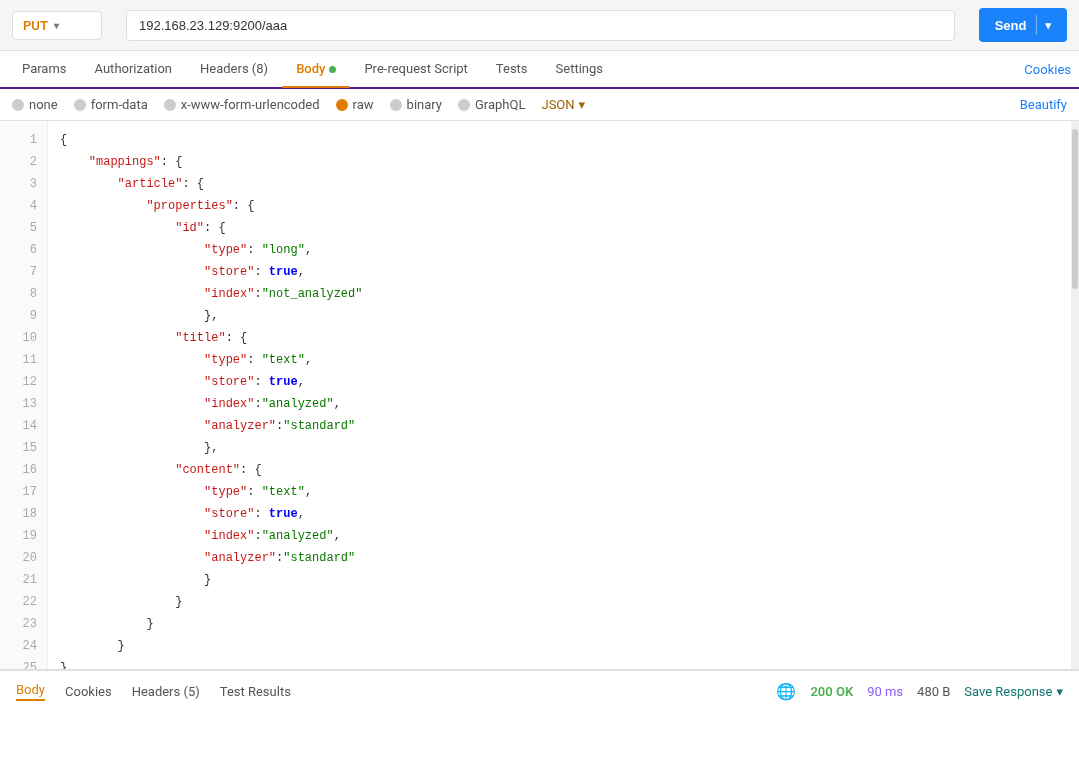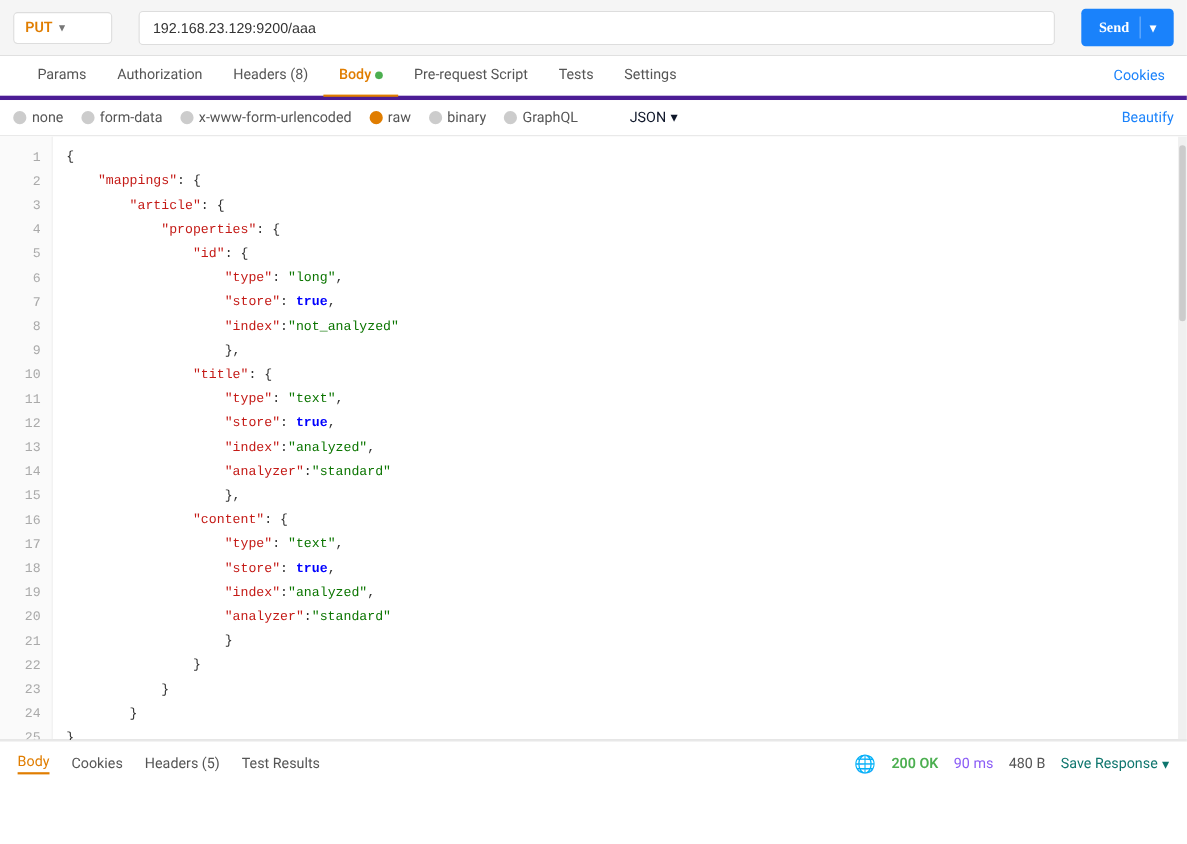--- a/index.html
+++ b/index.html
@@ -55,37 +55,36 @@
       align-items: center;
       background: #1a82fb;
       color: #fff;
       border: none;
       border-radius: 4px;
       padding: 7px 16px;
       font-size: 13px;
       font-weight: 600;
       cursor: pointer;
       gap: 0;
-      font-family: Liberation Serif, serif;
     }
     .send-btn .send-label { padding-right: 10px; }
     .send-divider {
       width: 1px;
       height: 20px;
       background: rgba(255,255,255,0.4);
       margin: 0 8px 0 0;
     }
     .send-chevron { font-size: 11px; }
 
     
     .tabs-bar {
       display: flex;
       align-items: center;
-      padding: 0 20px;
-      border-bottom: 4px solid #4c1d95;
+      padding: 0 8px;
+      border-bottom: 2px solid #4c1d95;
       background: #fff;
     }
     .tab-item {
       padding: 10px 14px;
       font-size: 13px;
       color: #555;
       cursor: pointer;
       border-bottom: 2px solid transparent;
       margin-bottom: -1px;
       white-space: nowrap;
@@ -136,26 +135,25 @@
       background: #fff;
       flex-shrink: 0;
     }
     .radio-dot.active-radio {
       border-color: #e07d00;
       background: #e07d00;
     }
     .radio-dot.inactive { background: #ccc; border-color: #ccc; }
     .json-select {
       display: flex;
-      align-items: center;
+      align-items: flex-start;
       gap: 4px;
-      color: #0f172a;
-      cursor: pointer;
-      font-size: 13px;
-      margin-left: 31px;
+      color: #a16207;
+      cursor: pointer;
+      font-size: 13px;
     }
     .beautify-btn {
       margin-left: auto;
       color: #1a82fb;
       cursor: pointer;
       font-size: 13px;
     }
 
     
     .editor-area {

